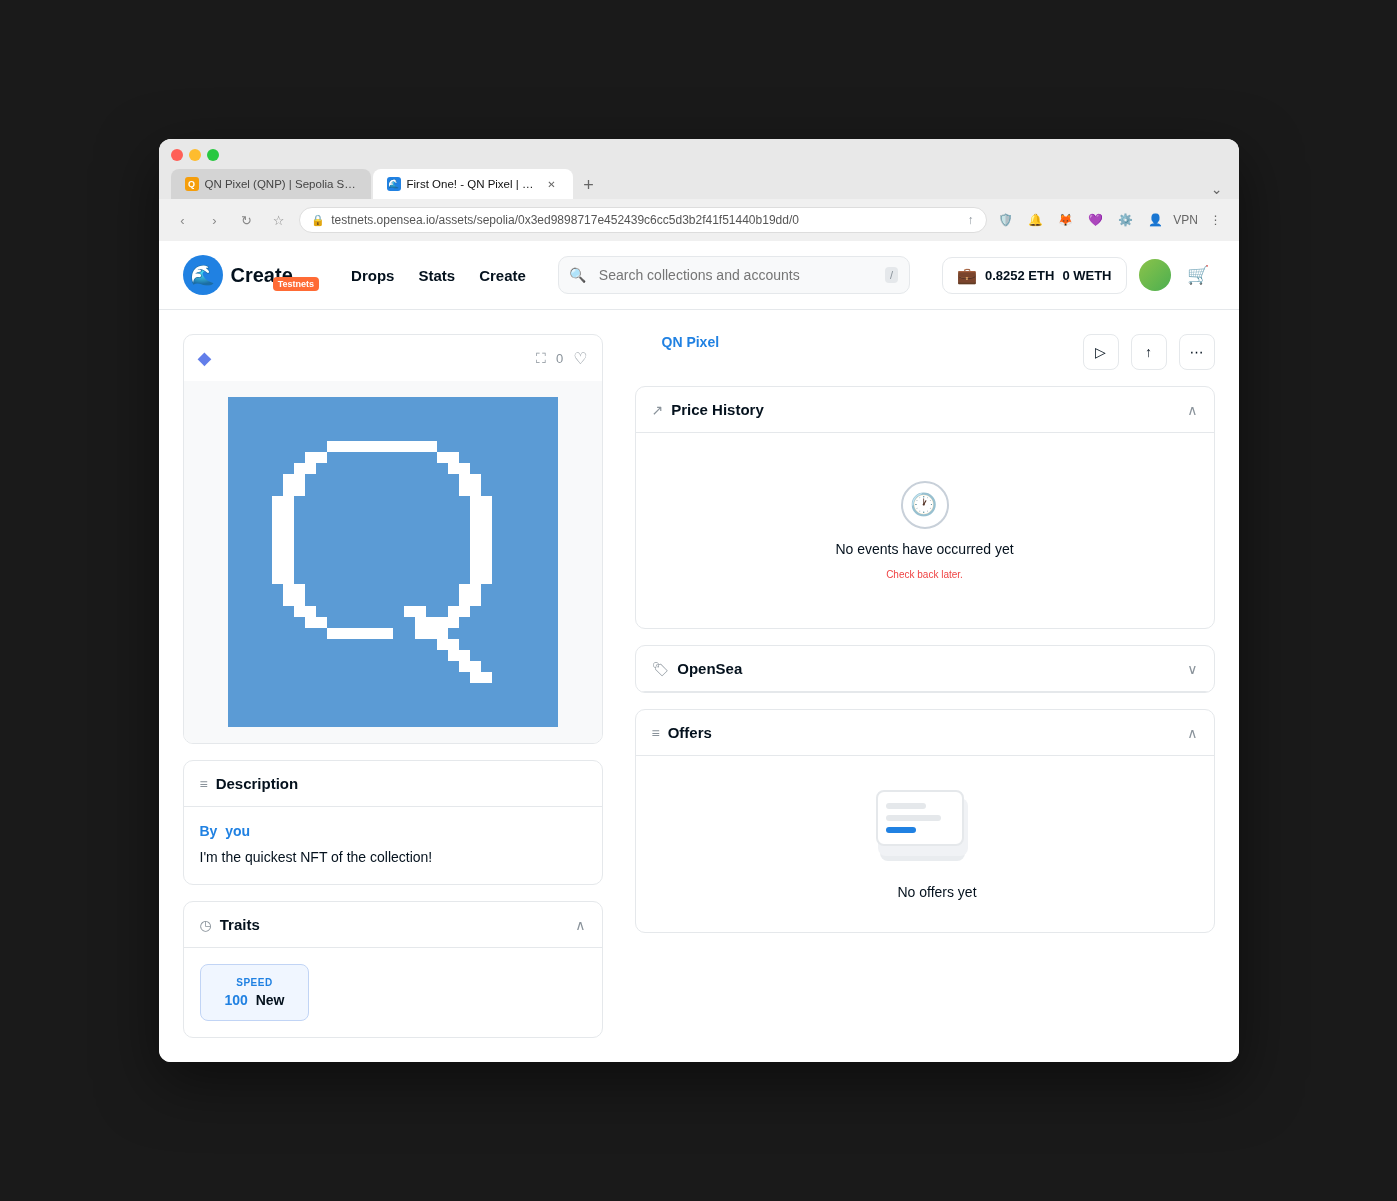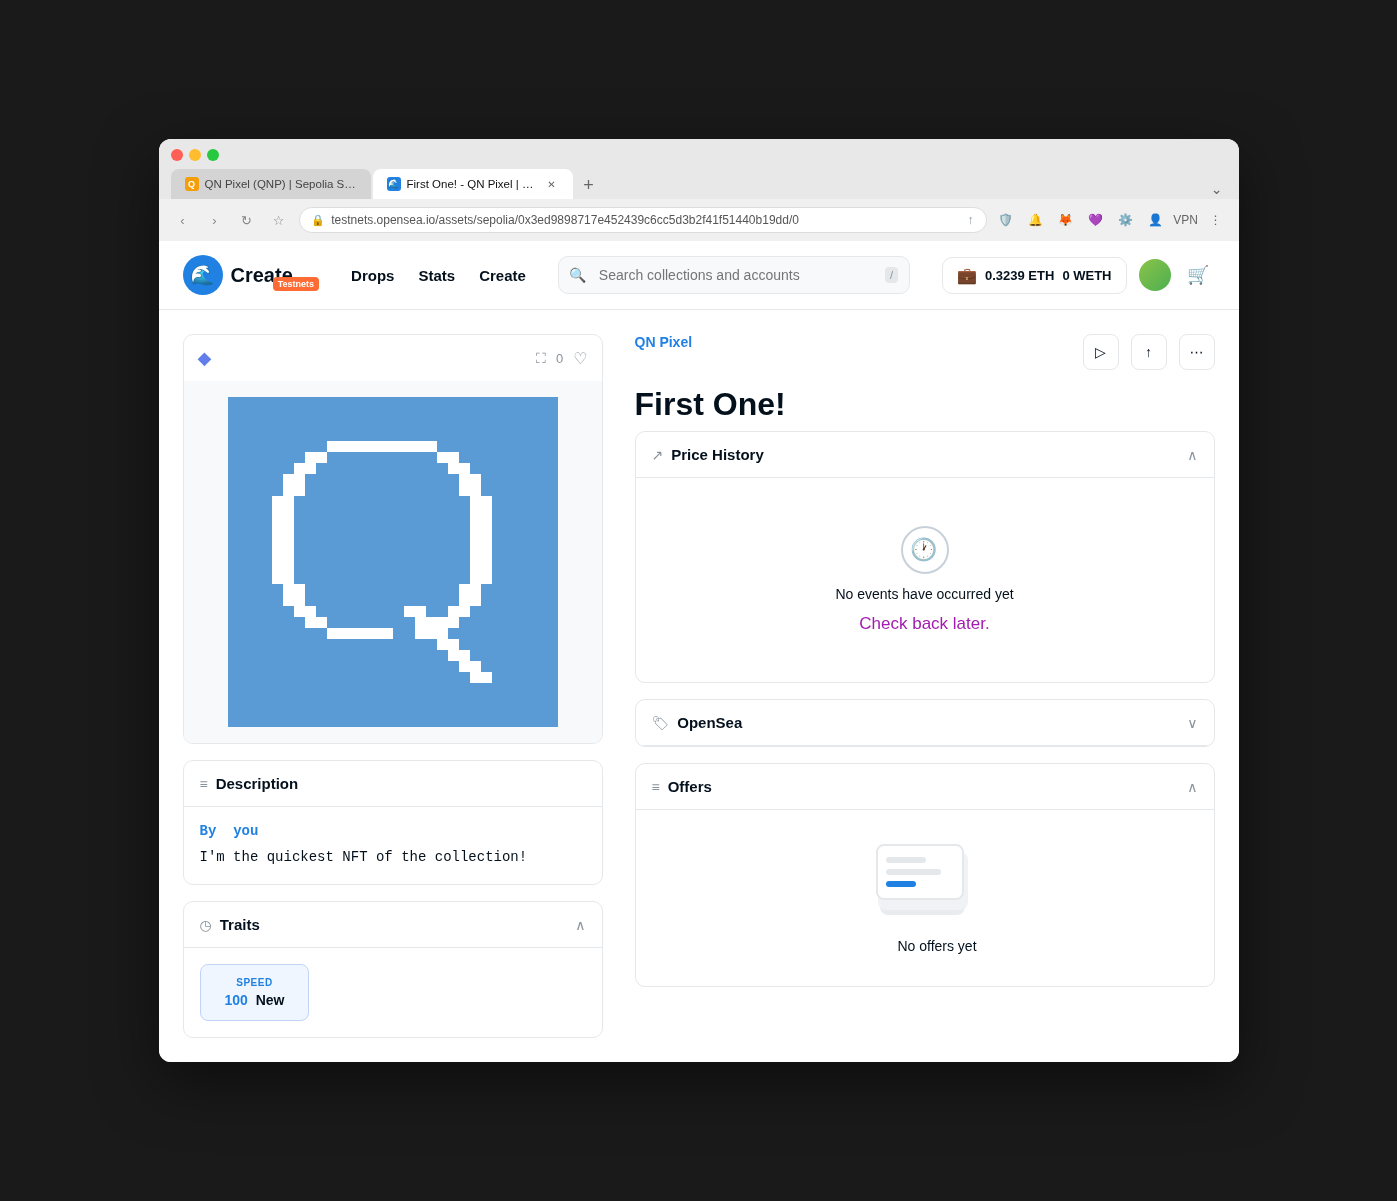--- a/index.html
+++ b/index.html
@@ -143,56 +143,56 @@
       border: 1px solid #e5e8eb; border-radius: 10px; overflow: hidden; margin-bottom: 16px;
     }
     .card-header {
       display: flex; align-items: center; justify-content: space-between;
       padding: 14px 16px; border-bottom: 1px solid #e5e8eb; cursor: pointer;
     }
     .card-header-left { display: flex; align-items: center; gap: 8px; }
     .card-header-icon { font-size: 14px; color: #8a939b; }
     .card-header-title { font-size: 15px; font-weight: 600; color: #04111d; }
     .card-chevron { font-size: 14px; color: #8a939b; }
-    .card-body { padding: 16px; font-family: Liberation Mono, monospace; }
+    .card-body { padding: 16px; }
     .description-by { font-size: 14px; color: #8a939b; margin-bottom: 8px; }
     .description-by span { color: #2081e2; font-weight: 600; }
     .description-text { font-size: 14px; color: #04111d; line-height: 1.5; }
 
     
     .traits-card {
       border: 1px solid #e5e8eb; border-radius: 10px; overflow: hidden;
     }
     .trait-item {
       background: #f0f6ff; border: 1px solid #c1d4f5; border-radius: 8px;
       padding: 12px 24px; display: flex; flex-direction: column; align-items: center;
       gap: 4px; min-width: 100px;
     }
     .trait-type { font-size: 10px; font-weight: 600; color: #2081e2; text-transform: uppercase; letter-spacing: 0.5px; }
     .trait-value { font-size: 14px; font-weight: 600; color: #04111d; }
     .traits-grid { padding: 16px; display: flex; flex-wrap: wrap; gap: 8px; }
 
     
     .right-col { flex: 1; max-width: 580px; }
-    .collection-name { font-size: 14px; color: #2081e2; font-weight: 600; margin-bottom: 8px; cursor: pointer; }
+    .collection-name { font-size: 14px; color: #2081e2; font-weight: 600; margin-bottom: 8px; cursor: pointer; margin-left: 27px; }
     .nft-title { font-size: 32px; font-weight: 700; color: #04111d; margin-bottom: 8px; }
     .owner-line { font-size: 14px; color: #8a939b; margin-bottom: 24px; }
     .owner-link { color: #2081e2; font-weight: 600; cursor: pointer; }
 
     .right-header-icons { display: flex; align-items: center; gap: 12px; margin-bottom: 16px; }
     .nft-action-btn { width: 36px; height: 36px; border-radius: 8px; border: 1px solid #e5e8eb; display: flex; align-items: center; justify-content: center; cursor: pointer; color: #04111d; font-size: 14px; }
 
     .nft-top-row { display: flex; justify-content: space-between; align-items: flex-start; }
 
     
     .section-card { border: 1px solid #e5e8eb; border-radius: 10px; overflow: hidden; margin-bottom: 16px; }
 
     .empty-state { display: flex; flex-direction: column; align-items: center; justify-content: center; padding: 48px 24px; gap: 12px; }
     .empty-title { font-size: 14px; color: #04111d; font-weight: 500; }
-    .empty-subtitle { font-size: 17px; color: #a21caf; }
+    .empty-subtitle { font-size: 10px; color: #ef4444; }
 
     
     .offers-empty { display: flex; flex-direction: column; align-items: center; padding: 32px 24px; gap: 16px; }
     .no-offers-text { font-size: 14px; color: #04111d; font-weight: 500; margin-left: 25px; }
   </style>
 </head>
 <body>
 
 <div class="browser-window">
 
@@ -254,21 +254,21 @@
         <span class="header-nav-item">Create</span>
       </nav>
       <div class="search-bar">
         <span class="search-icon">🔍</span>
         <input class="search-input" type="text" placeholder="Search collections and accounts" style="">
         <span class="search-shortcut">/</span>
       </div>
       <div class="header-right">
         <div class="wallet-info">
           <span class="wallet-icon">💼</span>
-          <span class="eth-balance">0.3239 ETH</span>
+          <span class="eth-balance">0.8252 ETH</span>
           <span class="weth-balance">0 WETH</span>
         </div>
         <div class="avatar" style="background: linear-gradient(135deg, #8bc34a, #4caf50);"></div>
         <div class="cart-icon">🛒</div>
       </div>
     </div>
 
 
     <div class="main-content">
 
@@ -381,21 +381,20 @@
         <div class="nft-top-row">
           <div>
             <div class="collection-name">QN Pixel</div>
           </div>
           <div class="right-header-icons">
             <div class="nft-action-btn">▷</div>
             <div class="nft-action-btn">↑</div>
             <div class="nft-action-btn">⋯</div>
           </div>
         </div>
-        <h1 class="nft-title">First One!</h1>
 
         <div class="section-card">
           <div class="card-header">
             <div class="card-header-left">
               <span class="card-header-icon">↗</span>
               <span class="card-header-title">Price History</span>
             </div>
             <span class="card-chevron">∧</span>
           </div>
           <div class="empty-state">

